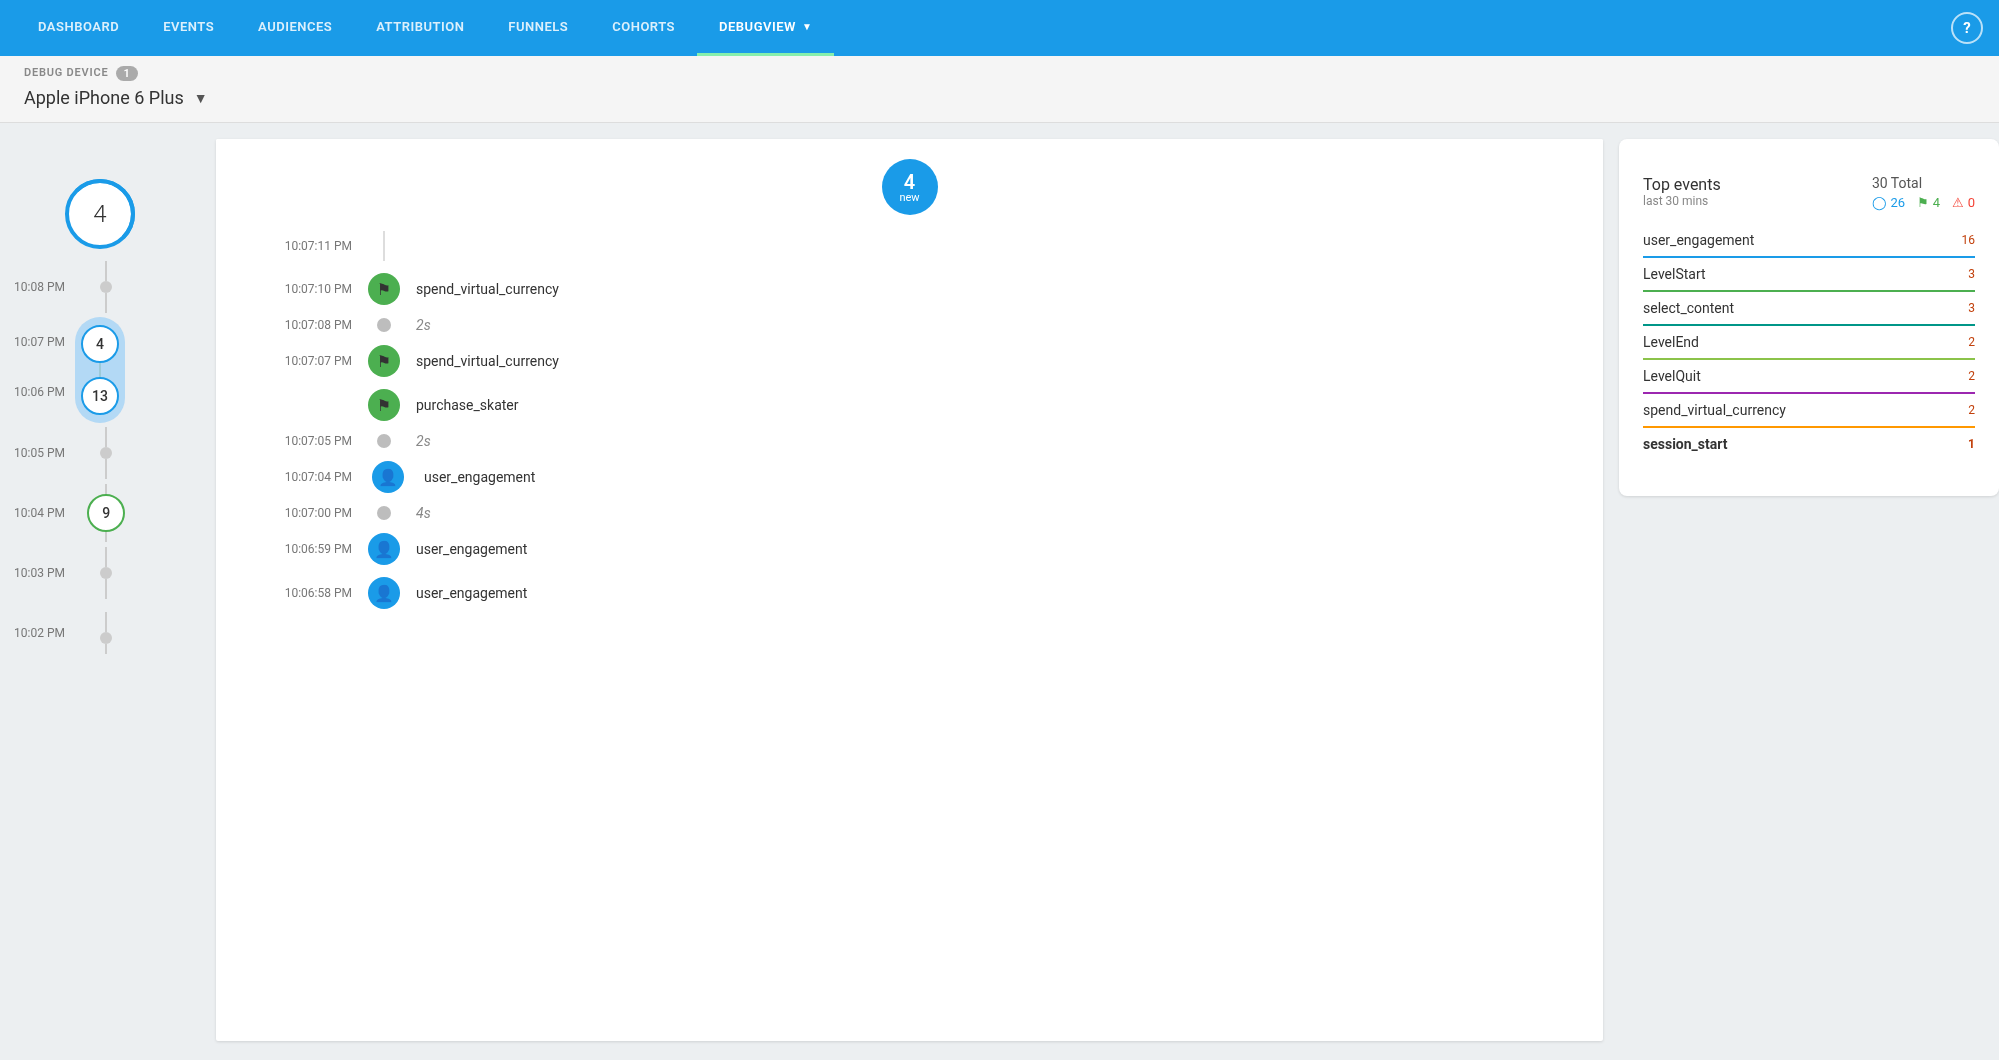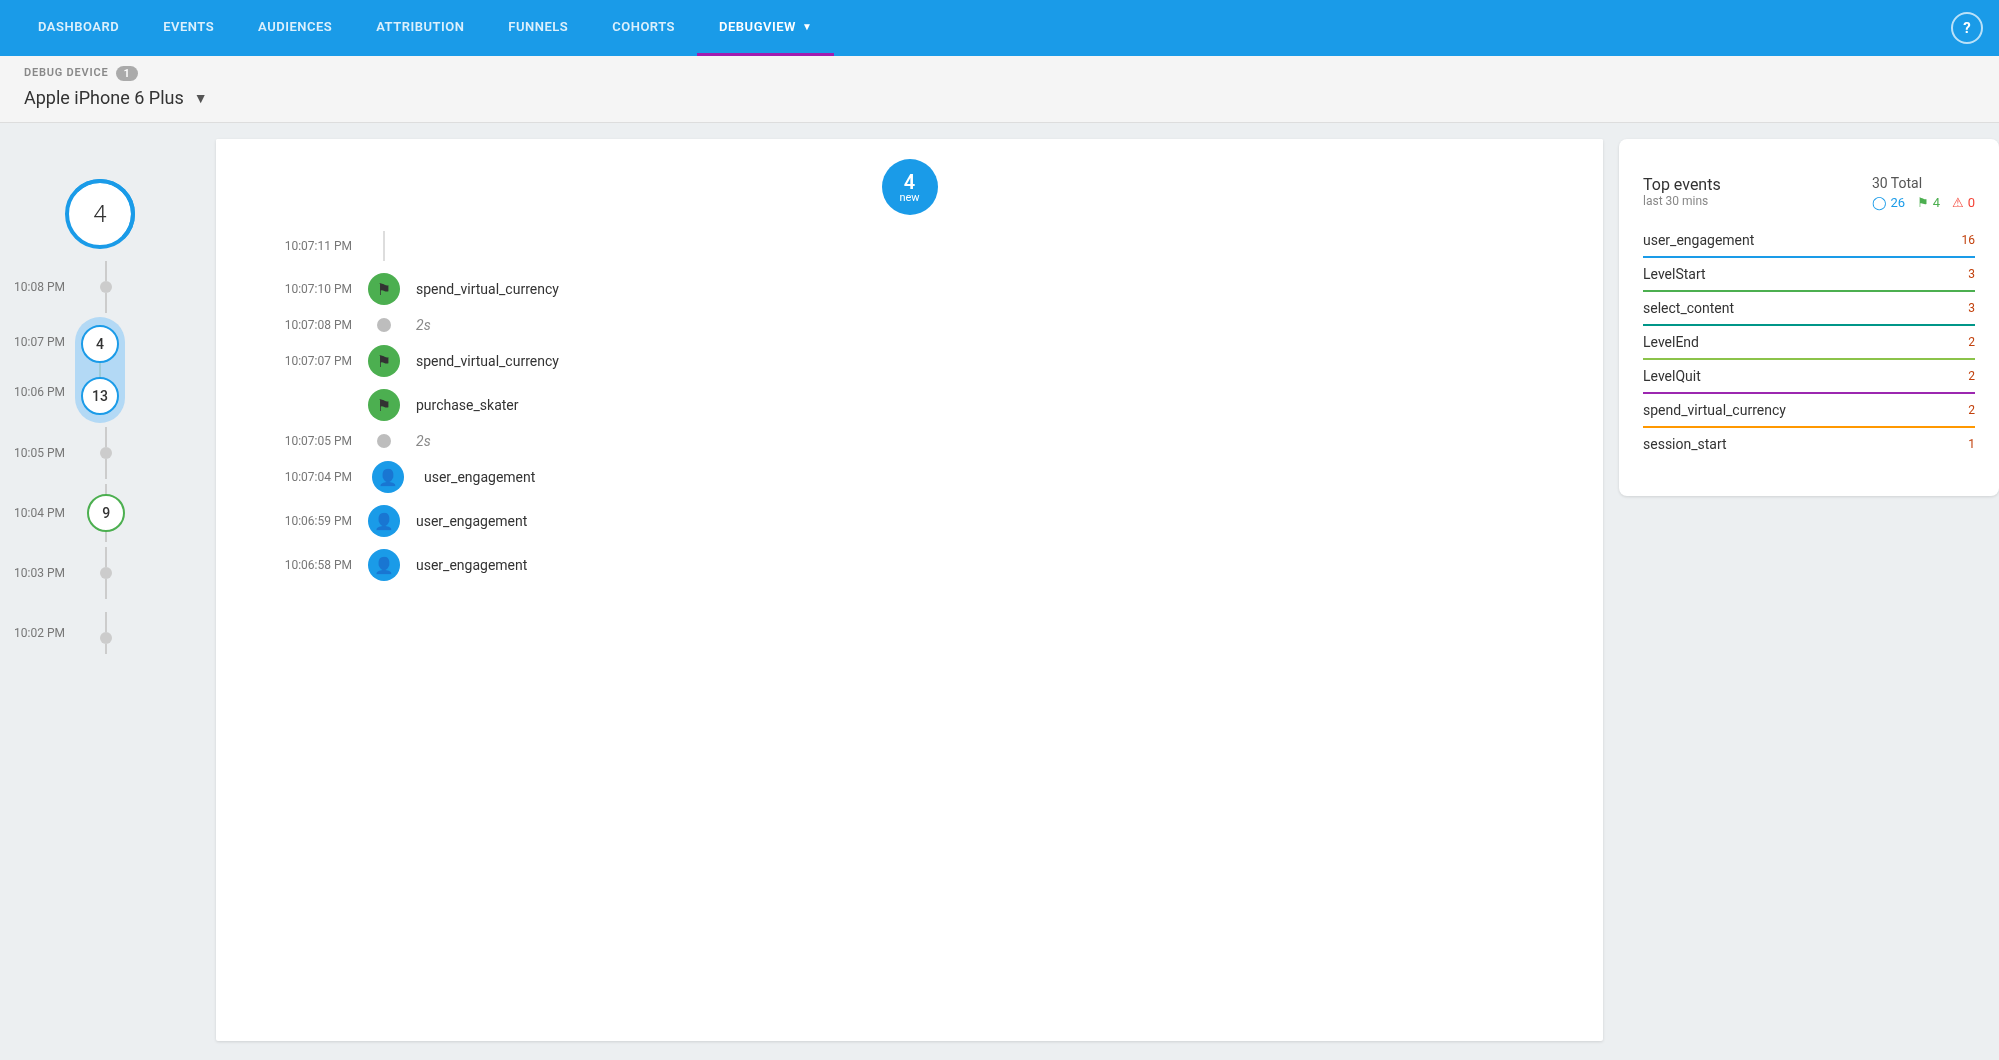--- a/index.html
+++ b/index.html
@@ -22,21 +22,21 @@
       height: 56px;
       display: flex;
       align-items: center;
       cursor: pointer;
       text-transform: uppercase;
       border-bottom: 3px solid transparent;
       position: relative;
     }
     .nav-item.active {
       color: #fff;
-      border-bottom: 3px solid #a21caf;
+      border-bottom: 3px solid #86efac;
     }
     .nav-item .dropdown-arrow {
       margin-left: 6px;
       font-size: 10px;
     }
     .nav-spacer { flex: 1; }
     .nav-help {
       width: 32px;
       height: 32px;
       border-radius: 50%;
@@ -306,21 +306,21 @@
     .ic-green { color: #4caf50; }
     .ic-red { color: #f44336; }
 
     .event-stat-row {
       display: flex;
       justify-content: space-between;
       align-items: center;
       padding: 8px 0;
       border-bottom: 2px solid;
     }
-    .event-stat-row:last-child { border-bottom: none; }
+    .event-stat-row:last-child { border-bottom: none; font-weight: bold; }
     .stat-name { font-size: 14px; color: #333; }
     .stat-count { font-size: 12px; color: #c2410c; }
 
     .bc-blue { border-color: #1a9be8; }
     .bc-green { border-color: #4caf50; }
     .bc-olive { border-color: #8bc34a; }
     .bc-teal { border-color: #009688; }
     .bc-purple { border-color: #9c27b0; }
     .bc-orange { border-color: #ff9800; }
     .bc-lime { border-color: #cddc39; }
@@ -507,20 +507,25 @@
         </div>
 
         <div class="event-row" style="cursor:pointer;gap:20px;">
           <div class="event-time">10:07:04 PM</div>
           <div class="event-icon blue">
             <span>👤</span>
           </div>
           <div class="event-name">user_engagement</div>
         </div>
 
+        <div class="event-row">
+          <div class="event-time">10:07:00 PM</div>
+          <div class="event-icon gray" style="width:14px;height:14px;margin:0 9px;"></div>
+          <div class="event-name italic">4s</div>
+        </div>
 
         <div class="event-row" style="cursor:pointer;">
           <div class="event-time">10:06:59 PM</div>
           <div class="event-icon blue">
             <span>👤</span>
           </div>
           <div class="event-name">user_engagement</div>
         </div>
 
         <div class="event-row" style="cursor:pointer;">

